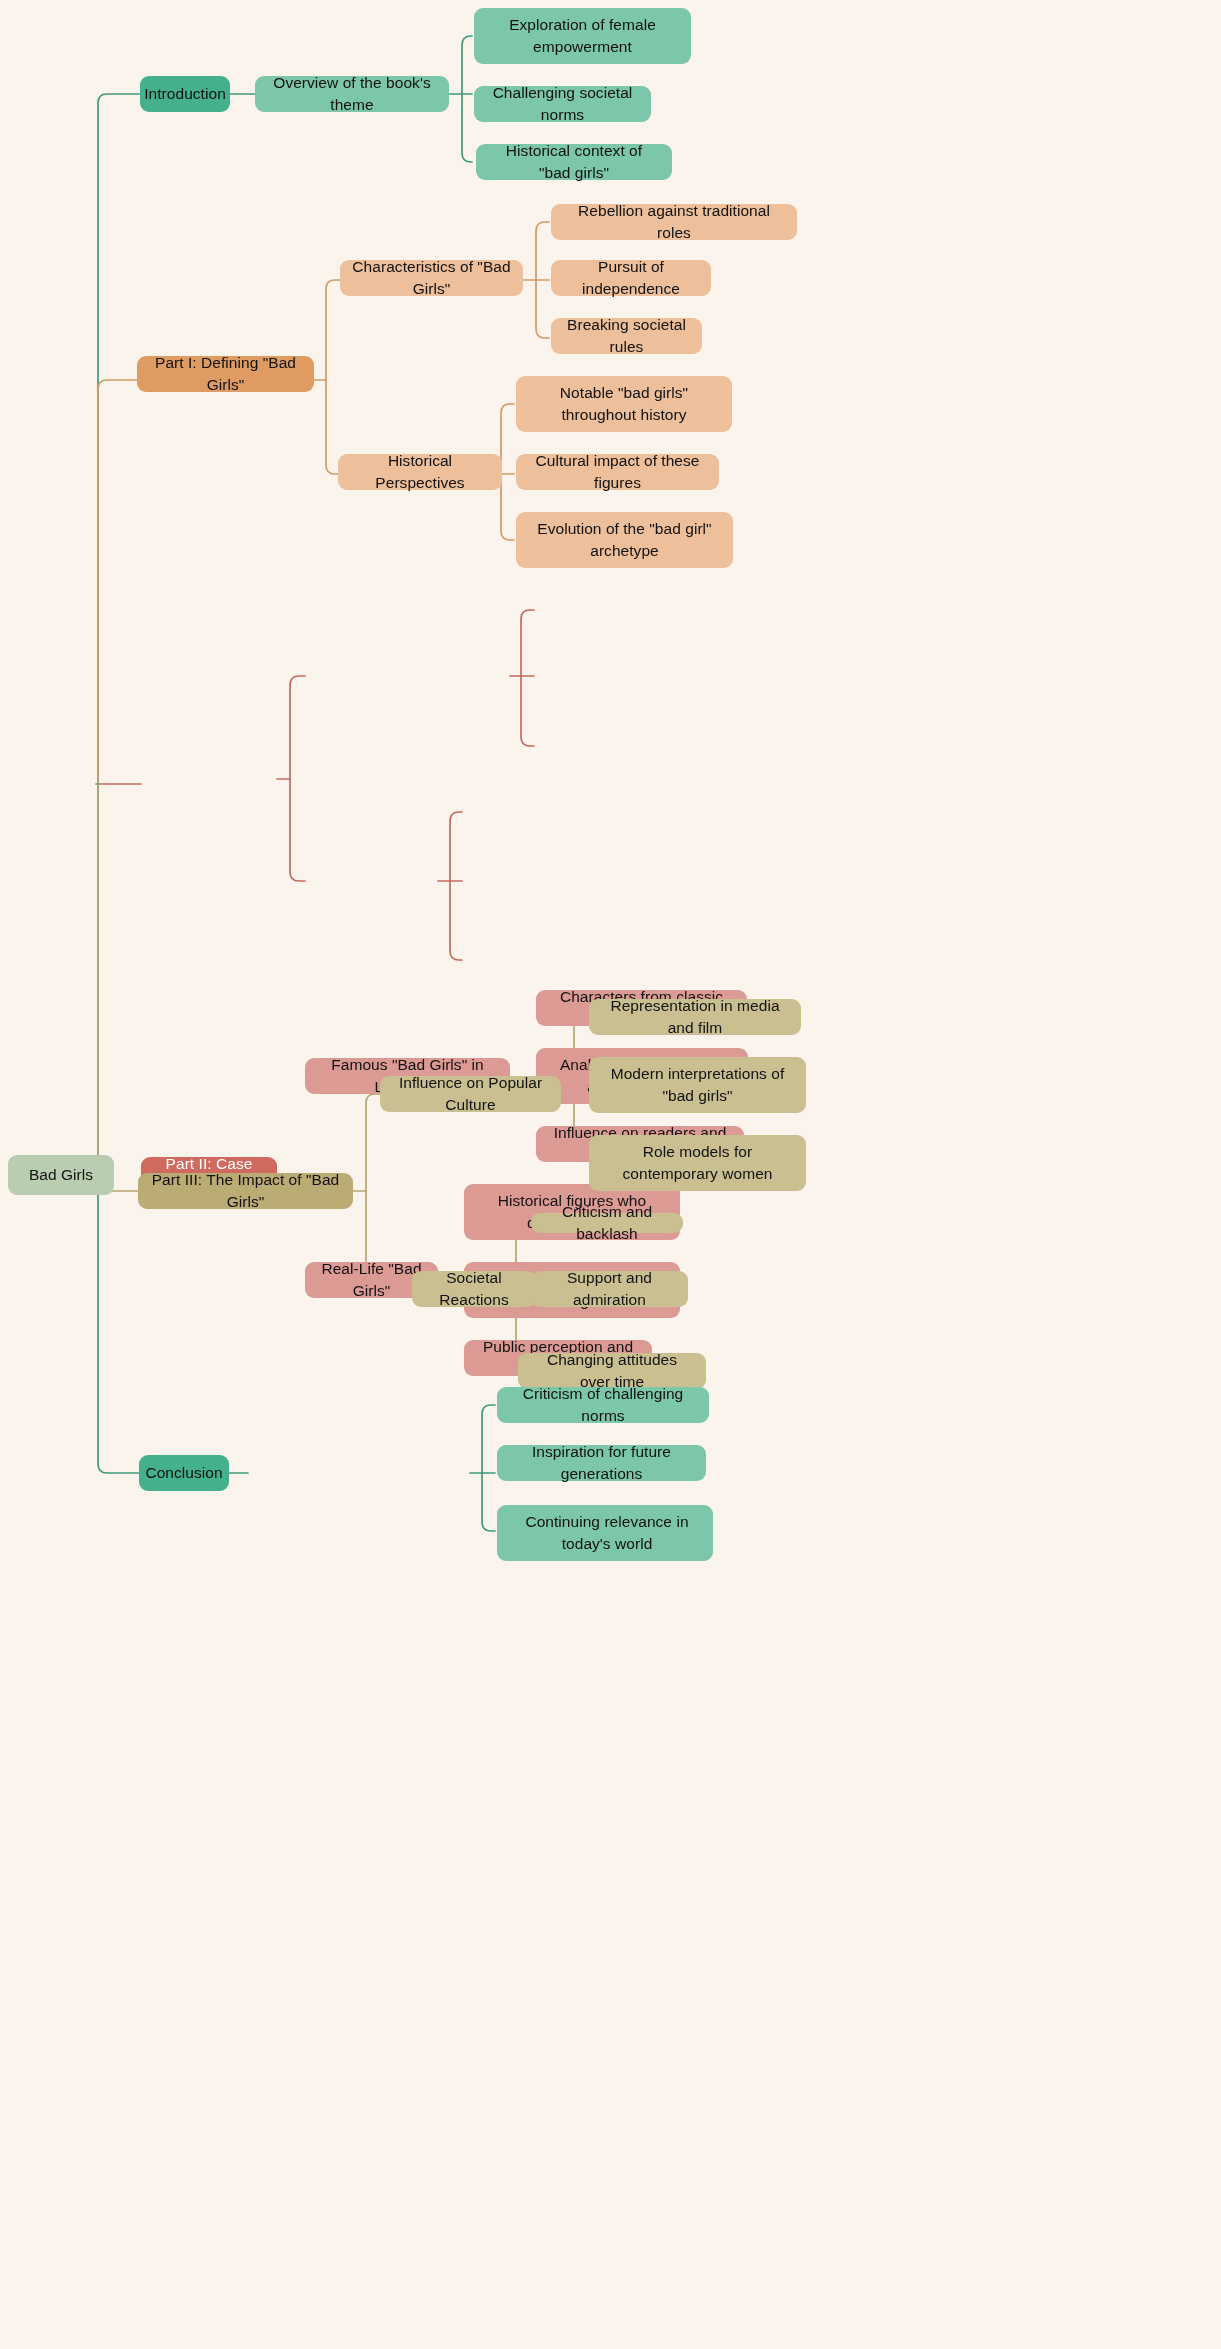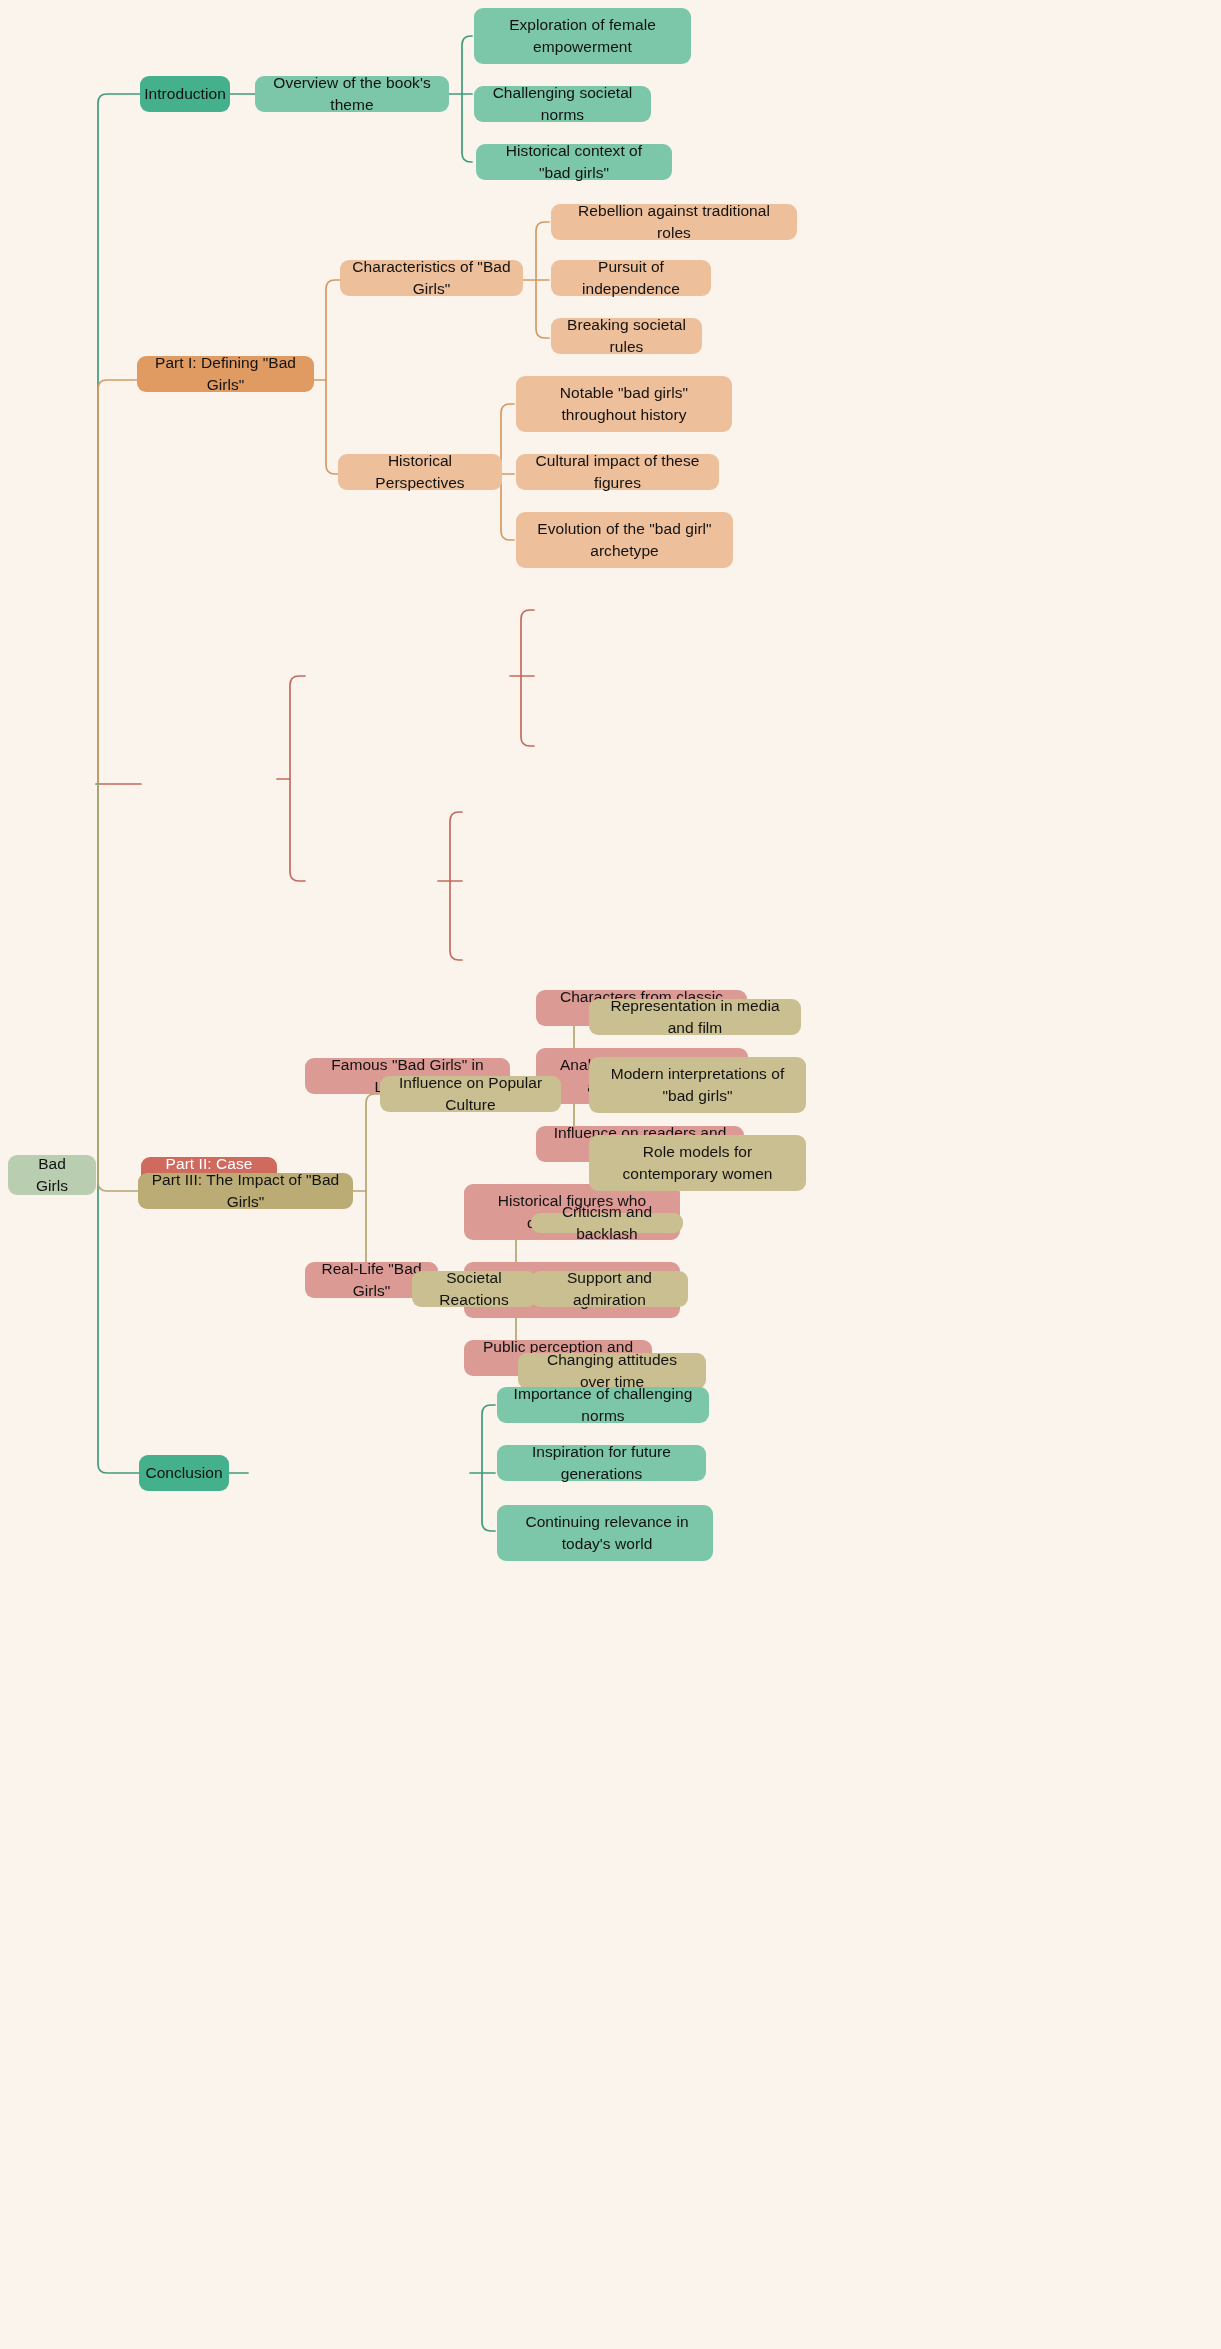--- a/index.html
+++ b/index.html
@@ -104,21 +104,21 @@
         <path d="M516 1289 L529 1289" stroke="#b5a570" fill="none" stroke-width="1.7"></path>
         <path d="M516 1289 L516 1338 Q516 1347 525 1347 L529 1347" stroke="#b5a570" fill="none" stroke-width="1.7"></path>
         <path d="M229 1473 L248 1473" stroke="#3f9a7c" fill="none" stroke-width="1.7"></path>
         <path d="M470 1473 L482 1473" stroke="#3f9a7c" fill="none" stroke-width="1.7"></path>
         <path d="M482 1473 L482 1414 Q482 1405 491 1405 L495 1405" stroke="#3f9a7c" fill="none" stroke-width="1.7"></path>
         <path d="M482 1473 L495 1473" stroke="#3f9a7c" fill="none" stroke-width="1.7"></path>
         <path d="M482 1473 L482 1522 Q482 1531 491 1531 L495 1531" stroke="#3f9a7c" fill="none" stroke-width="1.7"></path>
       </g>
   </svg>
 
-  <div class="node root" data-name="root-node-bad-girls" style="left:8px; top:1155px; width:88px; height:40px;">Bad Girls</div>
+  <div class="node root" data-name="root-node-bad-girls" style="left:8px; top:1155px; width:106px; height:40px;">Bad Girls</div>
 
   <div class="node l1-green" data-name="branch-node-introduction" style="left:140px; top:76px; width:90px; height:36px;">Introduction</div>
 
   <div class="node l2-green" data-name="subnode-overview-of-the-books-theme" style="left:255px; top:76px; width:194px; height:36px;">Overview of the book's theme</div>
 
   <div class="node l2-green" data-name="leaf-exploration-of-female-empowerment" style="left:474px; top:8px; width:217px; height:56px;">Exploration of female empowerment</div>
   <div class="node l2-green" data-name="leaf-challenging-societal-norms" style="left:474px; top:86px; width:177px; height:36px;">Challenging societal norms</div>
   <div class="node l2-green" data-name="leaf-historical-context-of-bad-girls" style="left:476px; top:144px; width:196px; height:36px;">Historical context of "bad girls"</div>
 
   <div class="node l1-orange" data-name="branch-node-part-i-defining-bad-girls" style="left:137px; top:356px; width:177px; height:36px;">Part I: Defining "Bad Girls"</div>
@@ -159,21 +159,21 @@
 
   <div class="node l2-gold" data-name="subnode-societal-reactions" style="left:380px; top:1676px; width:124px; height:36px;">Societal Reactions</div>
 
   <div class="node l2-gold" data-name="leaf-criticism-and-backlash" style="left:531px; top:1613px; width:152px; height:20px;">Criticism and backlash</div>
   <div class="node l2-gold" data-name="leaf-support-and-admiration" style="left:531px; top:1676px; width:157px; height:36px;">Support and admiration</div>
   <div class="node l2-gold" data-name="leaf-changing-attitudes-over-time" style="left:518px; top:1734px; width:188px; height:36px;margin-top:24px;">Changing attitudes over time</div>
 
   <div class="node l1-green" data-name="branch-node-conclusion" style="left:139px; top:1455px; width:90px; height:36px; top:1455px;">Conclusion</div>
 
 
-  <div class="node l2-green" data-name="leaf-importance-of-challenging-norms" style="left:497px; top:1377px; width:212px; height:36px;">Importance of challenging norms</div>
+  <div class="node l2-green" data-name="leaf-importance-of-challenging-norms" style="left:497px; top:1377px; width:212px; height:36px;">Criticism of challenging norms</div>
   <div class="node l2-green" data-name="leaf-inspiration-for-future-generations" style="left:497px; top:1445px; width:209px; height:36px;">Inspiration for future generations</div>
   <div class="node l2-green" data-name="leaf-continuing-relevance-in-todays-world" style="left:497px; top:1505px; width:216px; height:56px;padding-left:16px;">Continuing relevance in today's world</div>
 
 </div>
 
 <style>
 
 [data-name="branch-node-part-iii-the-impact-of-bad-girls"]{ top:1173px !important; }
 [data-name="subnode-influence-on-popular-culture"]{ top:1076px !important; }
 [data-name="leaf-representation-in-media-and-film"]{ top:999px !important; }

